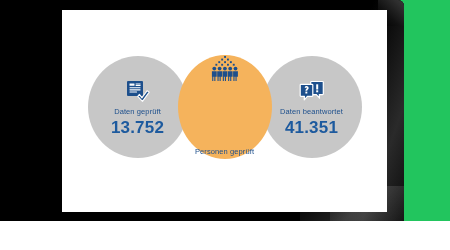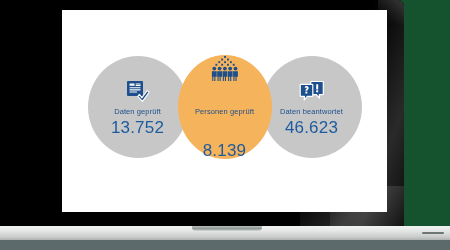--- a/index.html
+++ b/index.html
@@ -1,21 +1,21 @@
 <!DOCTYPE html>
 <html><head>
 <meta charset="utf-8">
 <style>
   html,body{margin:0;padding:0;}
   body{
     width:450px;height:250px;overflow:hidden;
     background:#ffffff;
     font-family:"Liberation Sans","DejaVu Sans",sans-serif;
   }
-  #stage{position:relative;width:450px;height:250px;overflow:hidden;background:#14532d;}
+  #stage{position:relative;width:450px;height:221px;overflow:hidden;background:#22c55e;}
 
   
   .lid{
     position:absolute;left:0;top:0;width:404px;height:226px;
     background:#000000;
     border-radius:0 6px 0 0;
   }
   .lid-gloss{
     position:absolute;left:330px;top:0;width:74px;height:226px;
     background:linear-gradient(110deg,#000 0%,#000 28%,#0d0d0d 45%,#2a2a2a 72%,#0a0a0a 100%);
@@ -86,21 +86,21 @@
     height:26px;width:34px;
     display:flex;align-items:flex-end;justify-content:center;
     margin-bottom:4px;
   }
   .kpi-icon svg{display:block;}
   .kpi-label{
     font-size:7.5px;color:#1d4f8c;letter-spacing:.1px;line-height:1;
     margin-bottom:4px;white-space:nowrap;
   }
   .kpi-value{
-    font-size:17px;font-weight:normal;color:#1d5a9e;line-height:1;
+    font-size:17px;font-weight:bold;color:#1d5a9e;line-height:1;
     letter-spacing:.2px;
   }
 </style>
 </head>
 <body>
 
 <div id="stage">
 
   <div class="lid">
     <div class="lid-gloss"></div>
@@ -167,42 +167,41 @@
                   <path d="M17.8 15.2 h4.8 v5.6 h-1.3 v4.2 h-1.1 v-4.2 h-1 v4.2 h-1.1 v-4.2 h-0.3 z"></path>
                 </g>
                 <g>
                   <circle cx="25.5" cy="12.6" r="1.9"></circle>
                   <path d="M23.1 15.2 h4.8 v5.6 h-1.3 v4.2 h-1.1 v-4.2 h-1 v4.2 h-1.1 v-4.2 h-0.3 z"></path>
                 </g>
               </g>
             </svg>
           </div>
           <div class="kpi-label">Personen geprüft</div>
-          <div class="kpi-value">8.139</div>
         </div>
 
         <div class="kpi gray kpi-3">
           <div class="kpi-icon">
             <svg width="26" height="24" viewBox="0 0 26 24" aria-hidden="true">
 
               <g>
                 <path d="M12.5 1.5 h11 a0.8 0.8 0 0 1 0.8 0.8 v11.5 a0.8 0.8 0 0 1 -0.8 0.8 h-3.2 l0.2 3.6 l-3.1 -3.6 h-4.9 a0.8 0.8 0 0 1 -0.8 -0.8 v-11.5 a0.8 0.8 0 0 1 0.8 -0.8 z" fill="#1d4f8c" stroke="#ffffff" stroke-width="1.2" stroke-linejoin="round"></path>
                 <rect x="17.2" y="4.3" width="2" height="5.2" fill="#ffffff"></rect>
                 <rect x="17.2" y="10.3" width="2" height="2" fill="#ffffff"></rect>
               </g>
 
               <g>
                 <path d="M2 4.3 h11 a0.8 0.8 0 0 1 0.8 0.8 v10.4 a0.8 0.8 0 0 1 -0.8 0.8 h-4.6 l-3.2 3.6 l0.2 -3.6 h-3.4 a0.8 0.8 0 0 1 -0.8 -0.8 v-10.4 a0.8 0.8 0 0 1 0.8 -0.8 z" fill="#1d4f8c" stroke="#ffffff" stroke-width="1.2" stroke-linejoin="round"></path>
                 <path d="M5.6 7.4 a2.1 2.1 0 0 1 4.1 0.6 c0 1.3 -1.5 1.6 -1.5 2.8 h-1.8 c0 -1.8 1.5 -1.9 1.5 -2.7 a0.6 0.6 0 0 0 -1.2 -0.1 z" fill="#ffffff"></path>
                 <rect x="6.4" y="11.6" width="1.9" height="1.9" fill="#ffffff"></rect>
               </g>
             </svg>
           </div>
           <div class="kpi-label">Daten beantwortet</div>
-          <div class="kpi-value">46.623</div>
+          <div class="kpi-value">41.351</div>
         </div>
 
       </div>
 
     </div>
   </div>
 
   <div class="base-top-edge"></div>
   <div class="base"></div>
   <div class="notch"></div>

